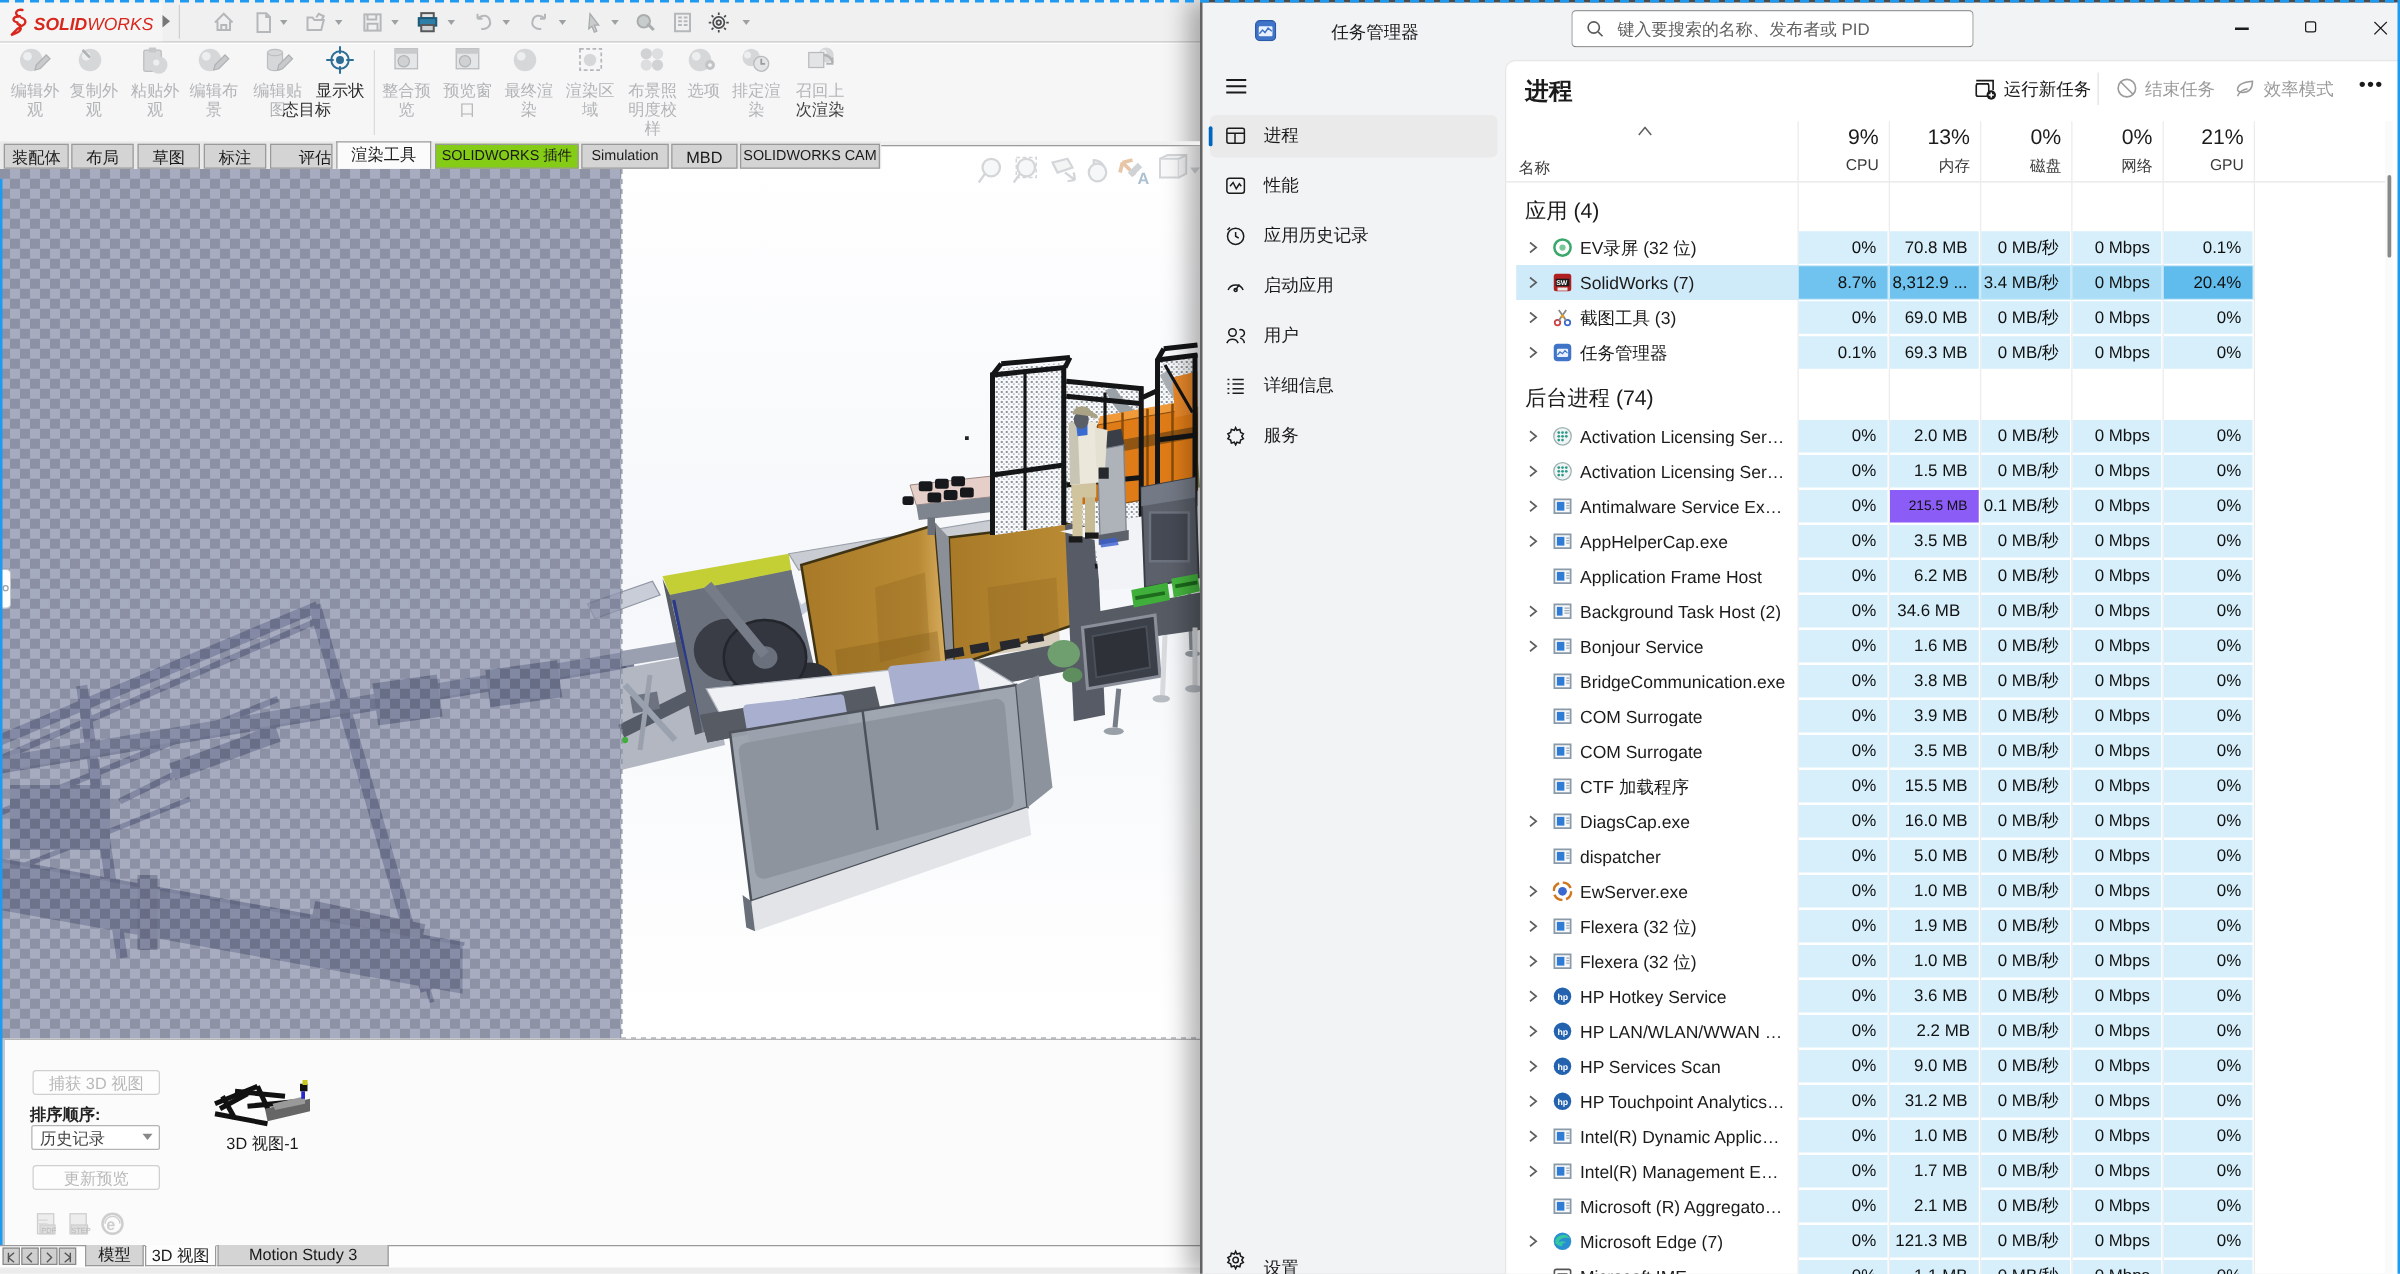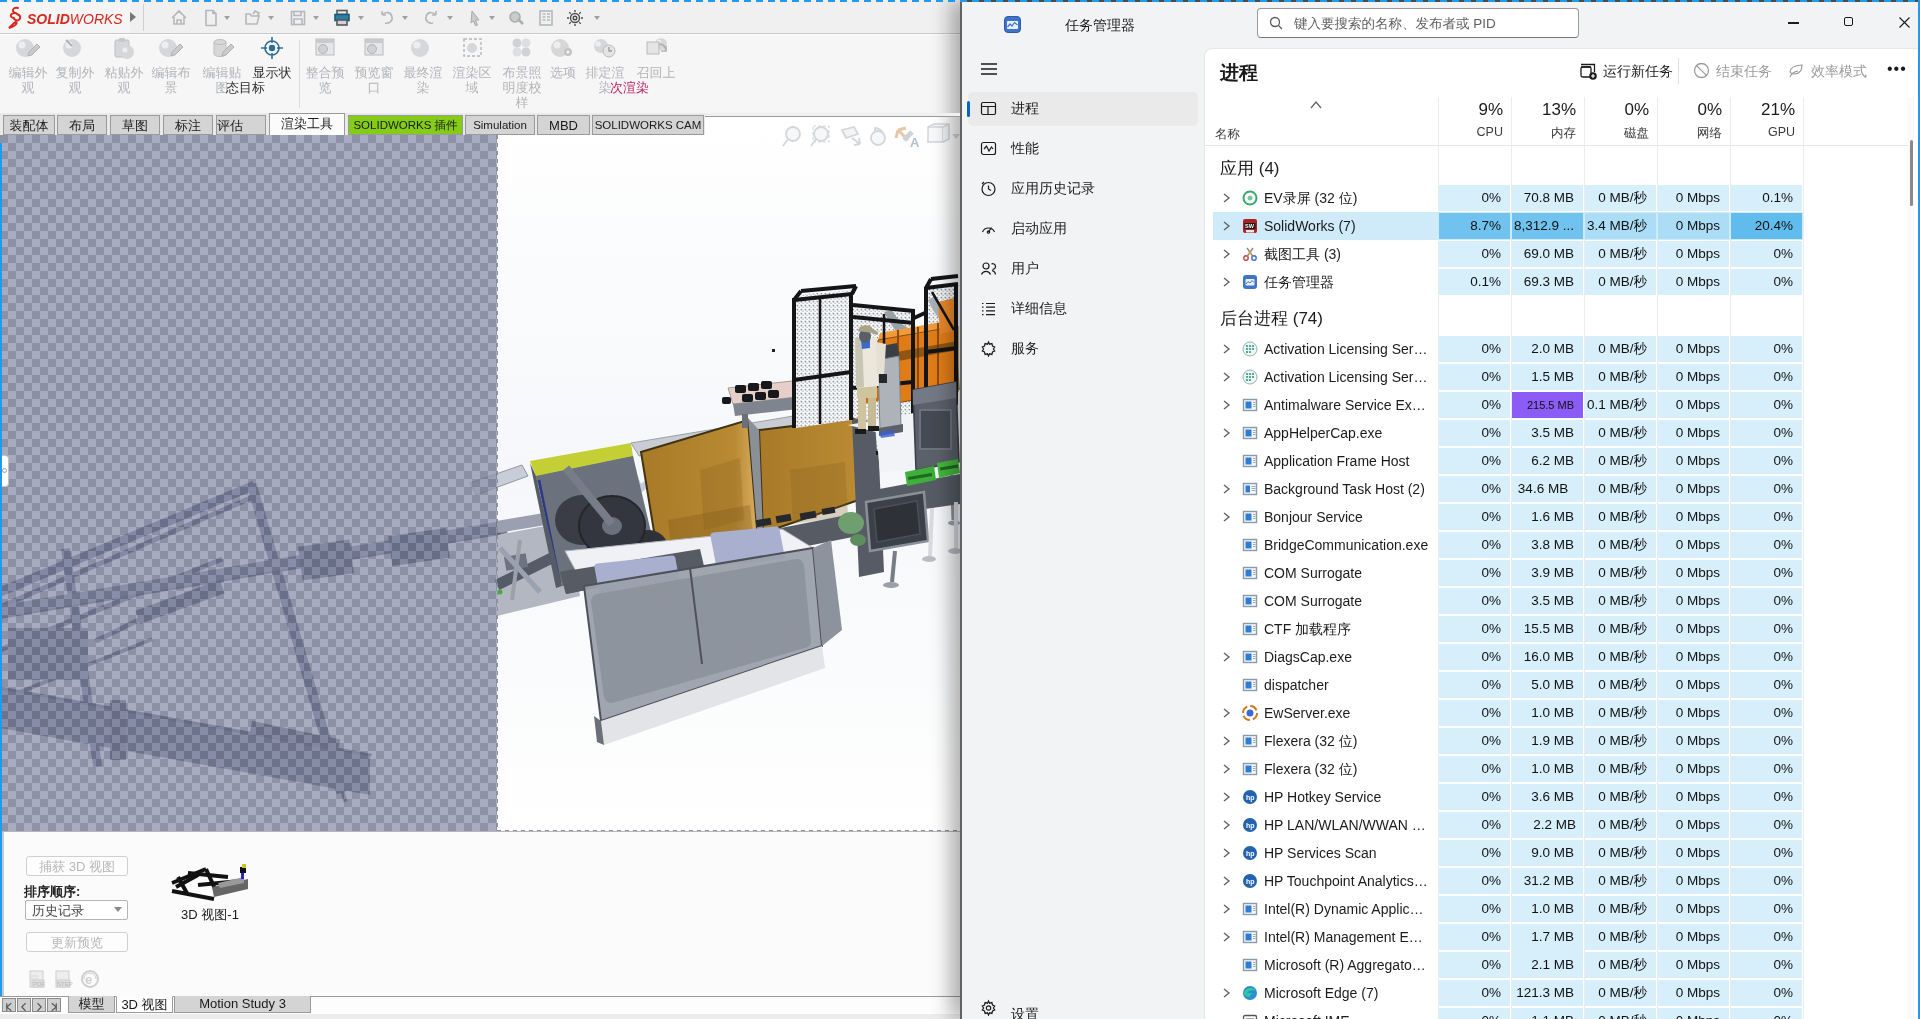--- a/index.html
+++ b/index.html
@@ -166,28 +166,28 @@
     <div class="ab" style="left:559px;top:64px;width:92px;text-align:center;font-size:13px;color:#b2b4b6;white-space:nowrap">排定渲</div>
     <div class="ab" style="left:559px;top:79px;width:92px;text-align:center;font-size:13px;color:#b2b4b6;white-space:nowrap">染</div>
     <svg class="ab" style="left:639px;top:36px" width="34" height="26" viewBox="0 0 34 26">
       <circle cx="22" cy="8" r="6" fill="#d5d7d9"></circle>
       <circle cx="20" cy="6" r="2.2" fill="#eceeef"></circle>
       <rect x="8" y="6" width="12" height="12" fill="#e2e4e5" stroke="#b8babc"></rect>
       <path d="M20 8 a7 7 0 0 1 7 6" stroke="#b0b2b4" fill="none" stroke-width="2"></path>
       <path d="M27 10 l0 5 -5 0" fill="none" stroke="#b0b2b4" stroke-width="1.6"></path>
     </svg>
     <div class="ab" style="left:610px;top:64px;width:92px;text-align:center;font-size:13px;color:#b2b4b6;white-space:nowrap">召回上</div>
-    <div class="ab" style="left:610px;top:79px;width:92px;font-size:13px;color:#be185d;white-space:nowrap">次渲染</div>
+    <div class="ab" style="left:610px;top:79px;width:92px;text-align:center;font-size:13px;color:#404040;white-space:nowrap">次渲染</div>
     <div class="ab" style="left:0;top:113px;width:705px;height:22px;background:#e9e9e9;z-index:3"></div>
     <div class="ab" style="left:705px;top:113px;width:255px;height:4px;background:#f0f0f0;border-bottom:1px solid #9a9a9a;z-index:3"></div>
     <div class="ab" style="left:3px;background:#d4d4d4;border:1px solid #9a9a9a;top:115px;height:20px;z-index:4;width:52px;font-size:13px;color:#1a1a1a;text-align:center;line-height:19px;white-space:nowrap;overflow:hidden">装配体</div>
     <div class="ab" style="left:57px;background:#d4d4d4;border:1px solid #9a9a9a;top:115px;height:20px;z-index:4;width:50px;font-size:13px;color:#1a1a1a;text-align:center;line-height:19px;white-space:nowrap;overflow:hidden">布局</div>
     <div class="ab" style="left:110px;background:#d4d4d4;border:1px solid #9a9a9a;top:115px;height:20px;z-index:4;width:50px;font-size:13px;color:#1a1a1a;text-align:center;line-height:19px;white-space:nowrap;overflow:hidden">草图</div>
     <div class="ab" style="left:163px;background:#d4d4d4;border:1px solid #9a9a9a;top:115px;height:20px;z-index:4;width:50px;font-size:13px;color:#1a1a1a;text-align:center;line-height:19px;white-space:nowrap;overflow:hidden">标注</div>
-    <div class="ab" style="left:216px;background:#d4d4d4;border:1px solid #9a9a9a;top:115px;height:20px;z-index:4;width:50px;font-size:13px;color:#1a1a1a;text-align:left;line-height:19px;white-space:nowrap;overflow:hidden">评估</div>
+    <div class="ab" style="left:216px;background:#d4d4d4;border:1px solid #9a9a9a;top:115px;height:20px;z-index:4;width:50px;font-size:13px;color:#1a1a1a;text-align:right;line-height:19px;white-space:nowrap;overflow:hidden">评估</div>
     <div class="ab" style="left:269px;background:#fbfbfb;border:1px solid #9a9a9a;border-bottom:none;top:113px;height:22px;z-index:4;width:76px;font-size:13px;color:#1a1a1a;text-align:center;line-height:19px;white-space:nowrap;overflow:hidden">渲染工具</div>
     <div class="ab" style="left:348px;background:#84cc16;border:1px solid #9a9a9a;top:115px;height:20px;z-index:4;width:115px;font-size:11.5px;color:#1a1a1a;text-align:center;line-height:19px;white-space:nowrap;overflow:hidden">SOLIDWORKS 插件</div>
     <div class="ab" style="left:465px;background:#d4d4d4;border:1px solid #9a9a9a;top:115px;height:20px;z-index:4;width:70px;font-size:11.5px;color:#1a1a1a;text-align:center;line-height:19px;white-space:nowrap;overflow:hidden">Simulation</div>
     <div class="ab" style="left:537px;background:#d4d4d4;border:1px solid #9a9a9a;top:115px;height:20px;z-index:4;width:53px;font-size:13px;color:#1a1a1a;text-align:center;line-height:19px;white-space:nowrap;overflow:hidden">MBD</div>
     <div class="ab" style="left:592px;background:#d4d4d4;border:1px solid #9a9a9a;top:115px;height:20px;z-index:4;width:112px;font-size:11.5px;color:#1a1a1a;text-align:center;line-height:19px;white-space:nowrap;overflow:hidden">SOLIDWORKS CAM</div>
     <svg class="ab" style="left:0;top:116px" width="960" height="715" viewBox="0 116 960 715">
 <defs>
 <pattern id="mesh" width="4" height="4" patternUnits="userSpaceOnUse">
   <rect width="4" height="4" fill="#f8f9fa"></rect>
           <rect x="0.6" y="0.8" width="1.6" height="1.6" fill="#8f959d"></rect>

